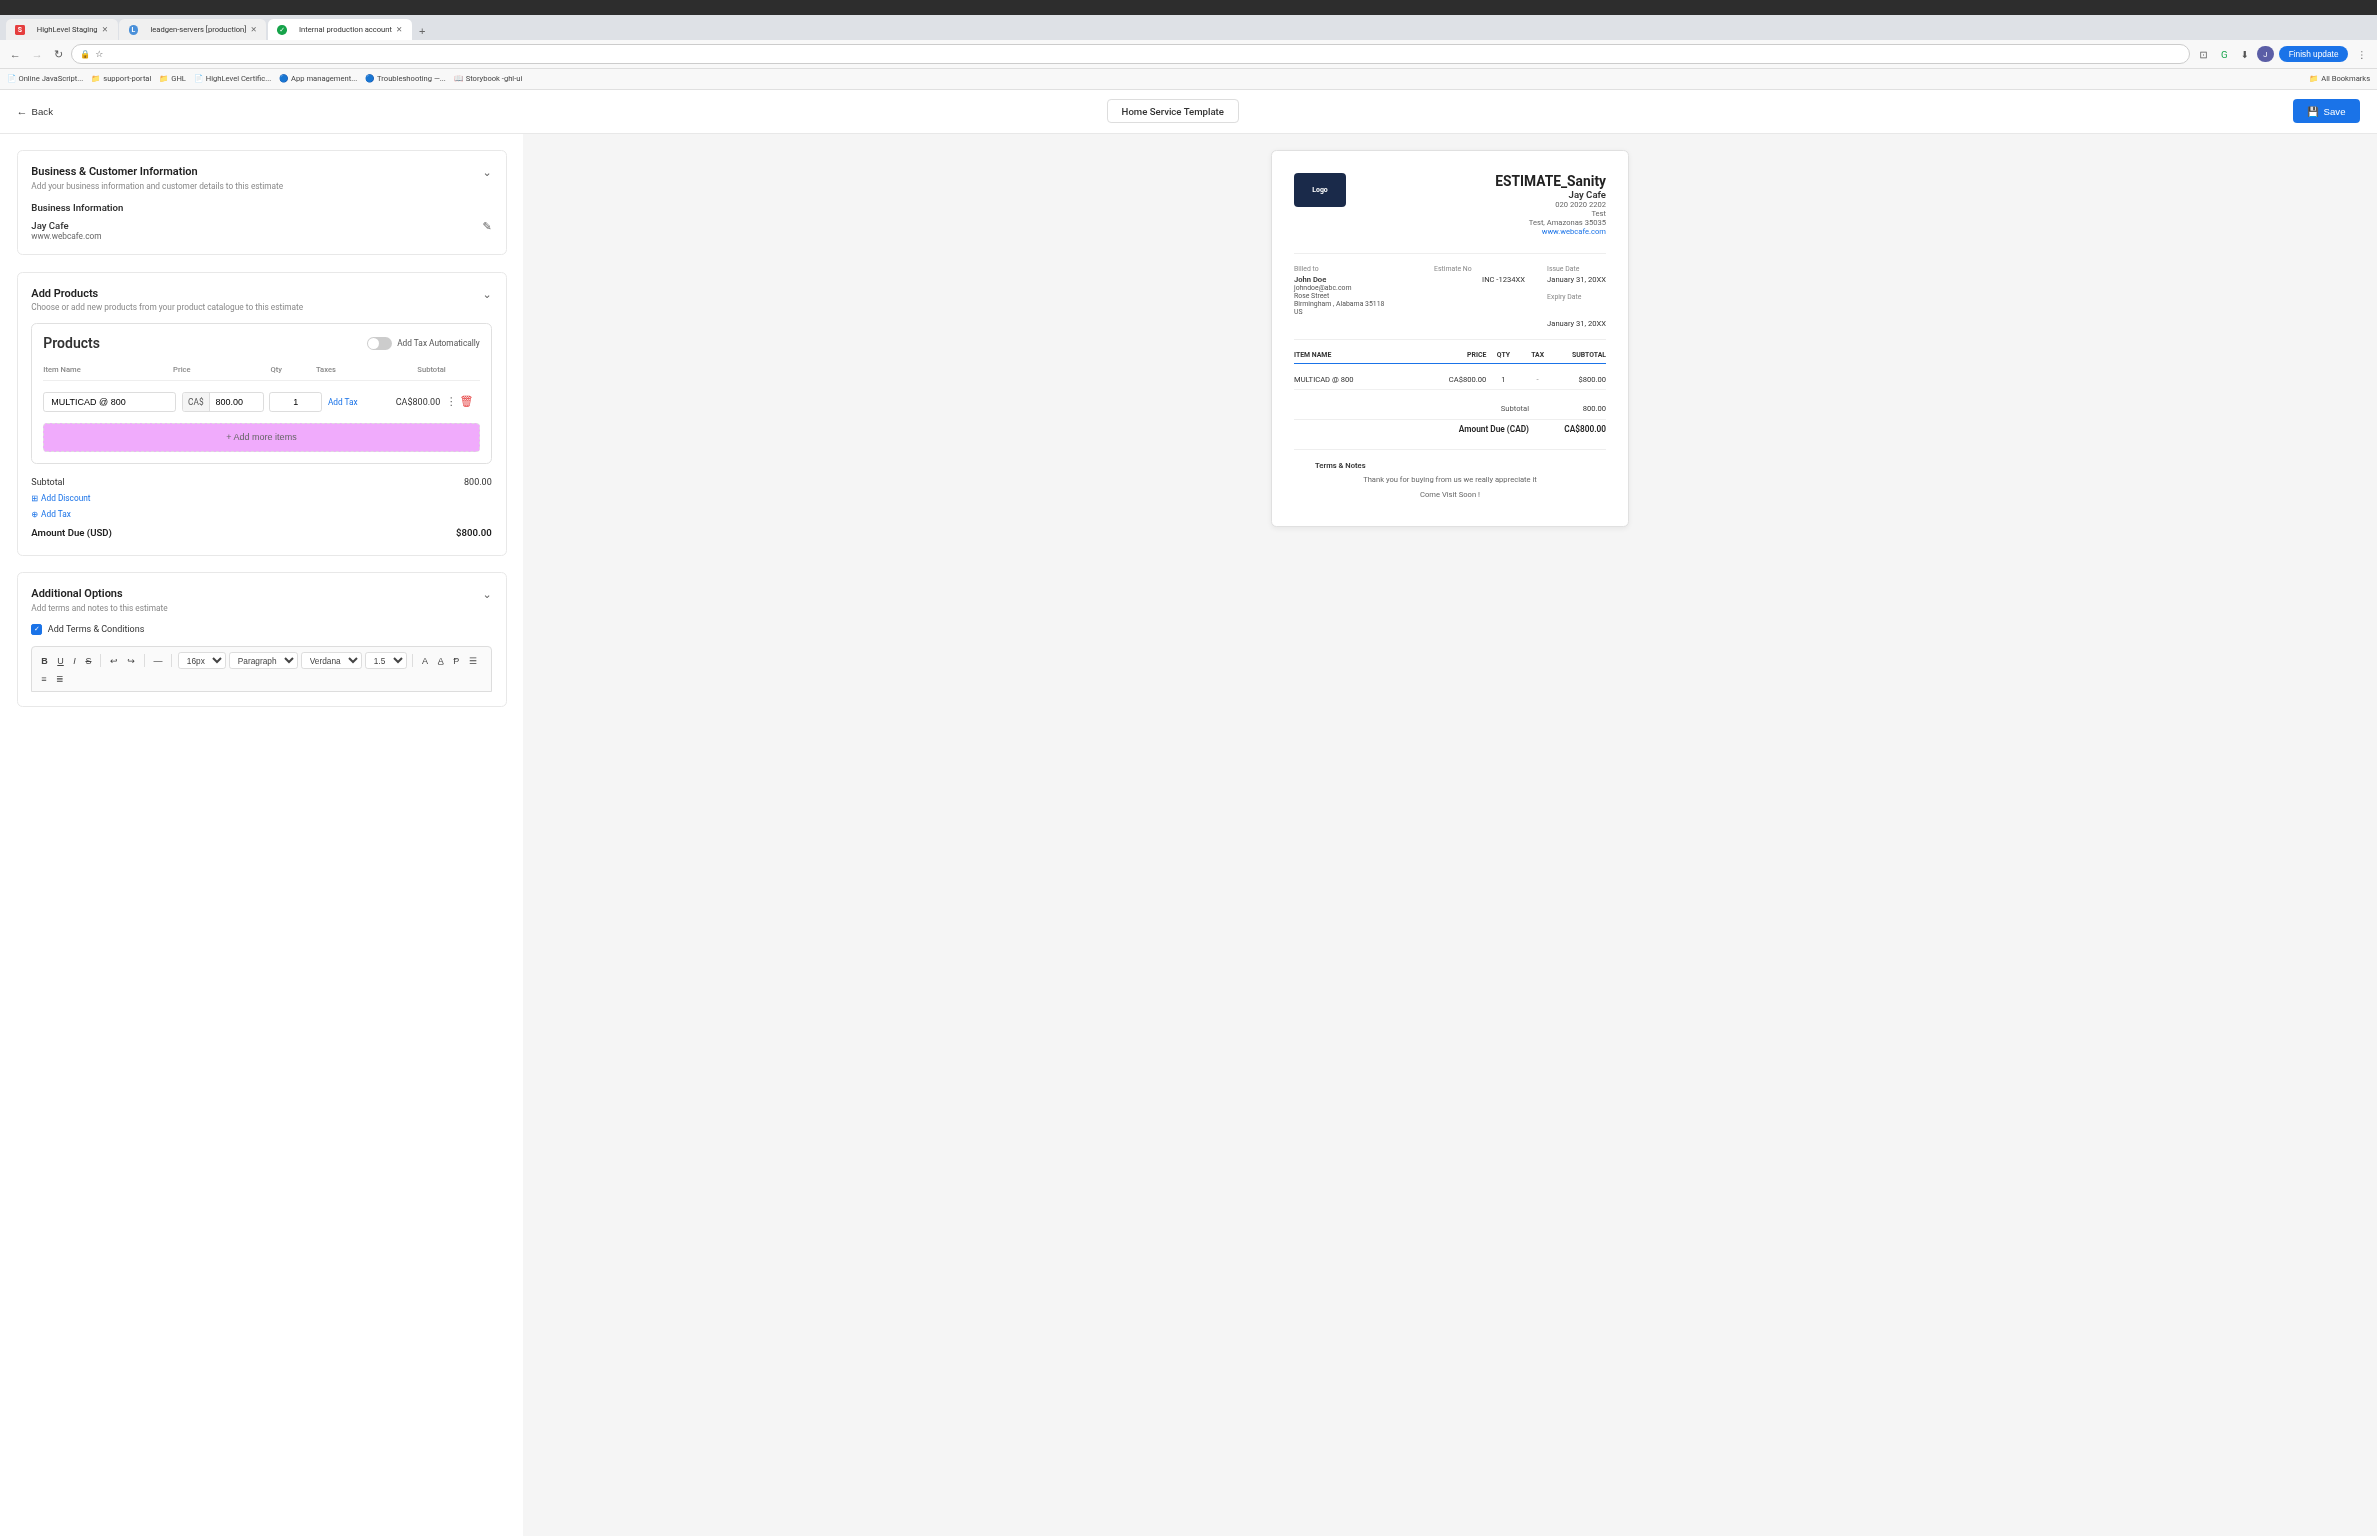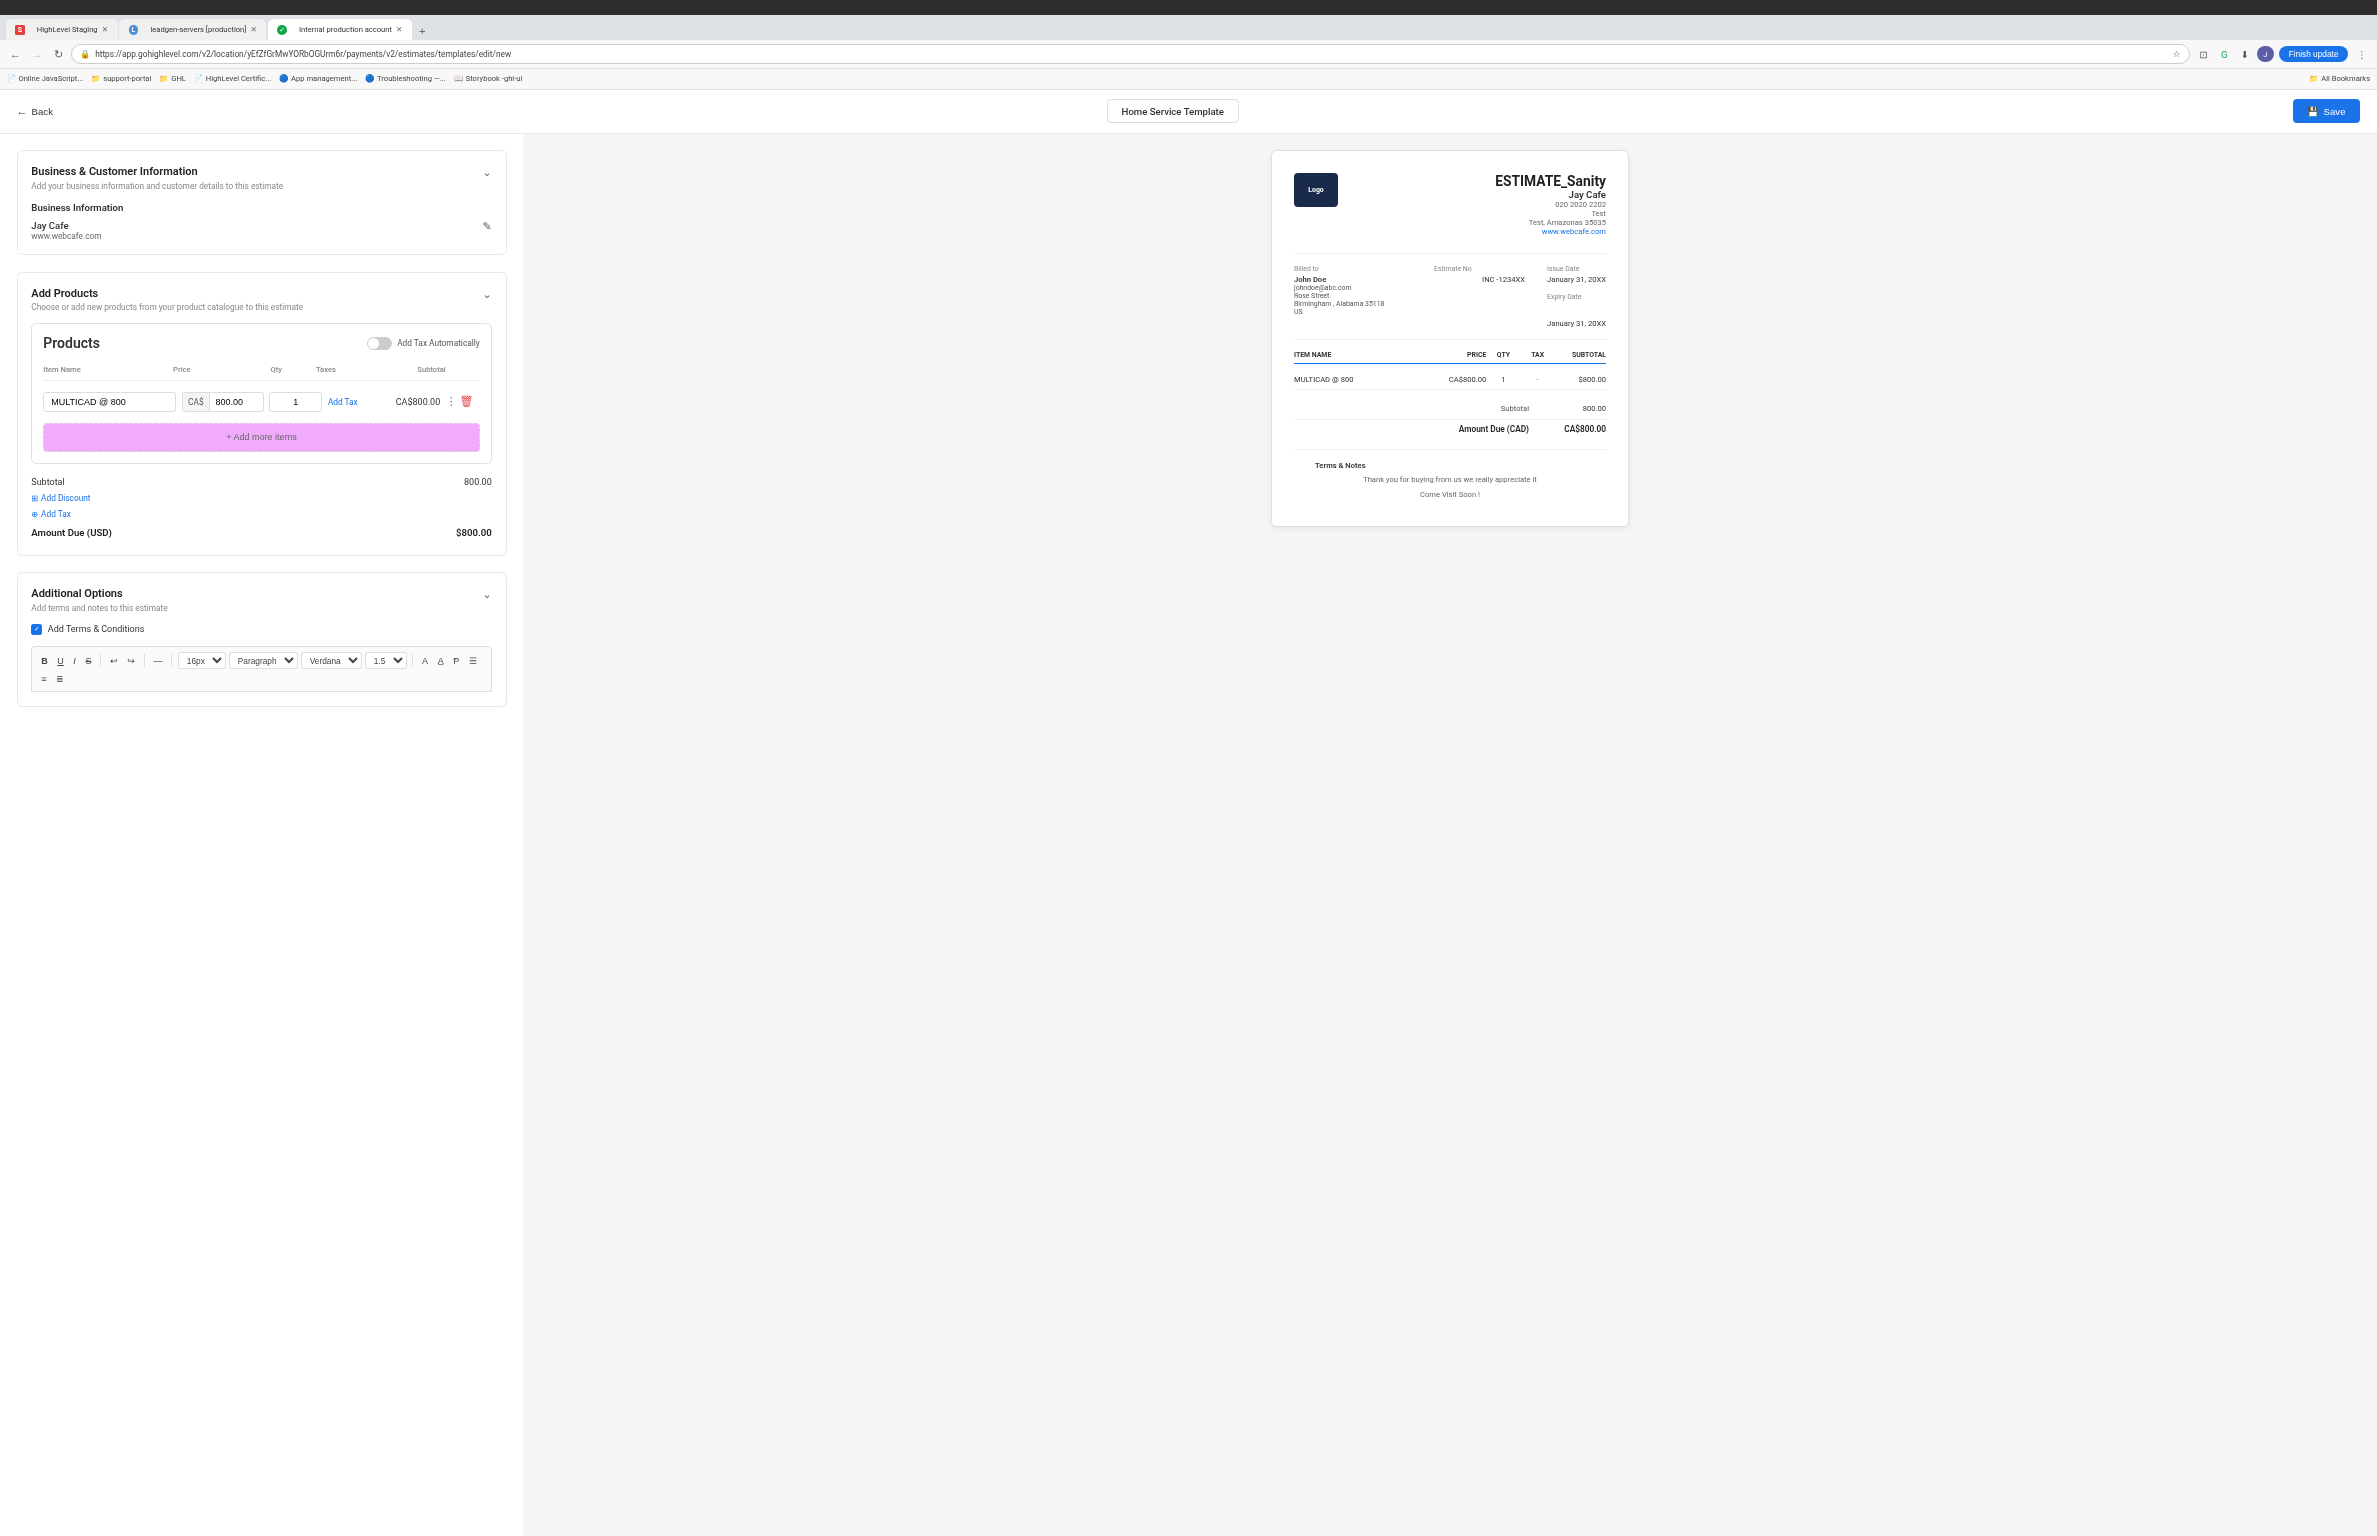--- a/index.html
+++ b/index.html
@@ -113,21 +113,21 @@
 
     .editor-toolbar { display: flex; align-items: center; gap: 2.8px; padding: 5.5px; border: 0.7px solid #ddd; border-radius: 4.1px 4.1px 0 0; background: #fafafa; flex-wrap: wrap; }
     .editor-toolbar-btn { background: none; border: none; cursor: pointer; padding: 2.1px 3.4px; font-size: 9px; color: #444; border-radius: 2.1px; }
     .editor-separator { width: 0.7px; height: 12.4px; background: #ddd; margin: 0 2.8px; }
     .editor-select { border: 0.7px solid #ddd; border-radius: 2.8px; padding: 1.4px 4.1px; font-size: 8.3px; color: #444; background: #fff; }
 
     
     .preview-card { background: #fff; border: 0.7px solid #e0e0e0; border-radius: 5.5px; width: 358px; padding: 22px; box-shadow: 0 1.4px 5.5px rgba(0,0,0,0.06); }
 
     .estimate-header { display: flex; justify-content: space-between; align-items: flex-start; margin-bottom: 16.5px; }
-    .estimate-logo { width: 44px; height: 34px; background: #1a2a4a; border-radius: 4.1px; display: flex; align-items: center; justify-content: center; overflow: hidden; }
+    .estimate-logo { width: 52px; height: 34px; background: #1a2a4a; border-radius: 4.1px; display: flex; align-items: center; justify-content: center; overflow: hidden; }
     .estimate-logo-inner { color: #fff; font-size: 6.9px; font-weight: bold; }
     .estimate-title-area { text-align: right; }
     .estimate-title { font-size: 13.8px; font-weight: 700; color: #222; }
     .biz-name { font-size: 9.6px; font-weight: 600; color: #333; text-align: right; }
     .biz-detail { font-size: 7.6px; color: #666; text-align: right; }
     .biz-link { font-size: 7.6px; color: #1a73e8; text-align: right; }
 
     .estimate-table { width: 100%; margin: 11px 0; }
     .est-table-header { display: flex; border-bottom: 1.4px solid #1a73e8; padding-bottom: 4.1px; margin-bottom: 5.5px; }
     .est-col-name { flex: 3; font-size: 6.9px; font-weight: 700; color: #333; text-transform: uppercase; }
@@ -180,21 +180,20 @@
     </div>
     <button class="browser-new-tab">+</button>
   </div>
 
   <div class="browser-toolbar">
     <button class="browser-nav-btn">←</button>
     <button class="browser-nav-btn" disabled="">→</button>
     <button class="browser-nav-btn">↻</button>
     <div class="browser-address-bar">
       <span class="lock-icon">🔒</span>
-      <span class="url-text">https://app.gohighlevel.com/v2/location/yEfZfGrMwYORbOGUrm6r/payments/v2/estimates/templates/edit/new</span>
       <span class="star-icon">☆</span>
     </div>
     <div class="browser-toolbar-icons">
       <div class="browser-toolbar-icon">⊡</div>
       <div class="browser-toolbar-icon" style="color:#16a34a;">G</div>
       <div class="browser-toolbar-icon">⬇</div>
       <div class="browser-toolbar-icon" style="width:16.5px;height:16.5px;border-radius:50%;background:#5b5ea6;color:#fff;font-size:7.6px;">J</div>
     </div>
     <button class="finish-update-btn">Finish update</button>
     <div class="browser-toolbar-icon">⋮</div>

